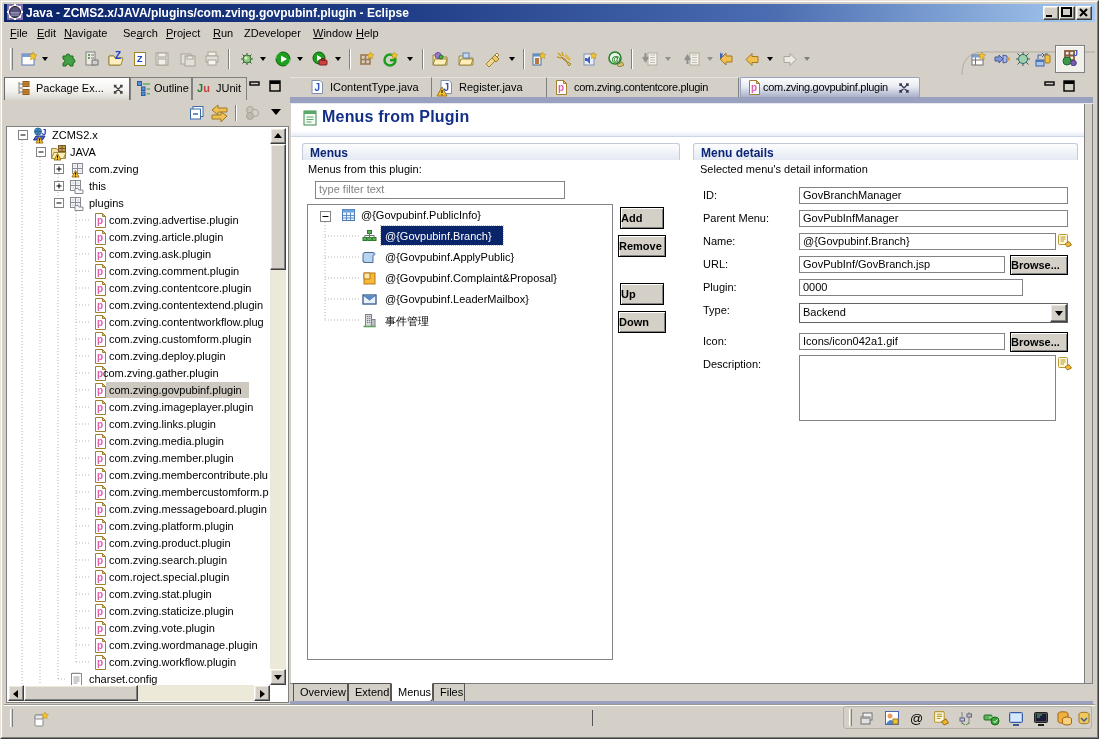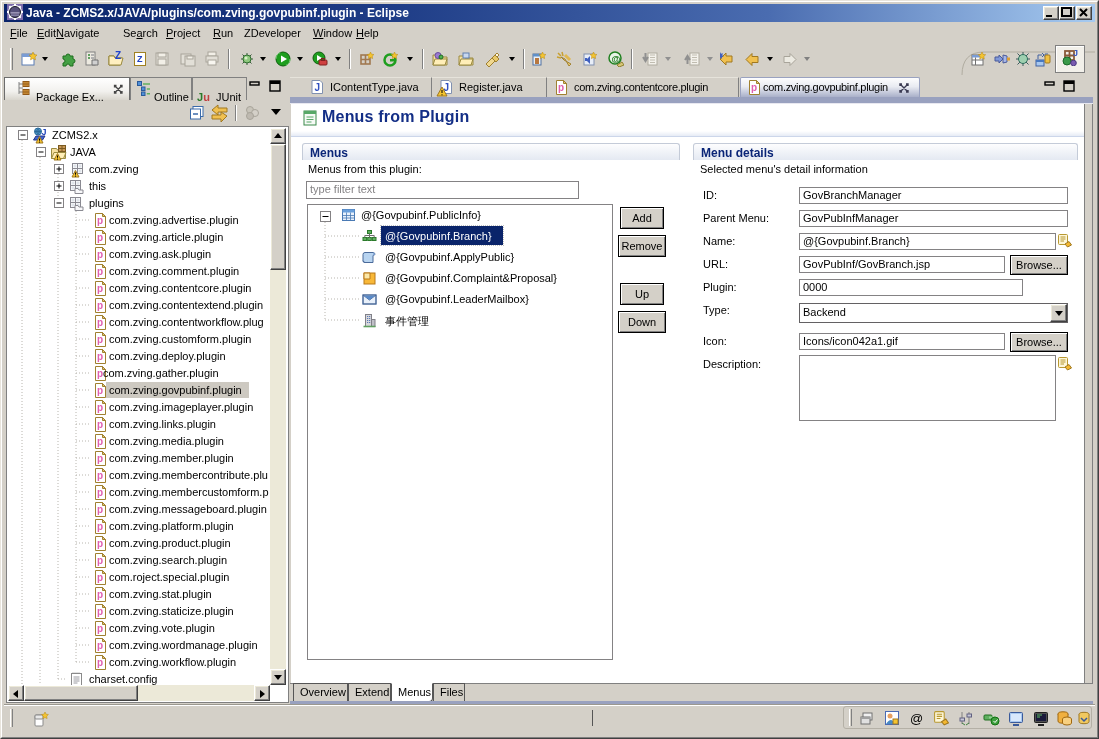--- a/index.html
+++ b/index.html
@@ -28,31 +28,31 @@
 
 #toolbar { left:4px; top:44px; width:1091px; height:31px; }
 .tsep { position:absolute; top:5px; width:2px; height:20px; border-left:1px solid #808080; border-right:1px solid #fff; }
 .grip { position:absolute; top:4px; width:3px; height:22px; border-left:1px solid #fff; border-right:1px solid #808080; }
 .ticon { position:absolute; width:16px; height:16px; top:7px; }
 .tdrop { position:absolute; top:13px; width:0; height:0; border-left:3px solid transparent; border-right:3px solid transparent; border-top:4px solid #000; }
 
 #lpanel { left:4px; top:77px; width:285px; height:627px; }
 .vtab { position:absolute; top:0; height:23px; border:1px solid #808080; border-bottom:none; background:#d4d0c8; }
 .vtab.sel { background:linear-gradient(to bottom,#ffffff 0%,#f2f1ee 60%,#d8d5cd 100%); border-color:#6c6c6c; }
-.vtabtext { position:absolute; top:14px; color:#000; }
+.vtabtext { position:absolute; top:5px; color:#000; }
 #treebox { left:2px; top:49px; width:283px; height:577px; background:#fff; border:1px solid #808080; }
 
 .sbtn { position:absolute; background:#d4d0c8; border-top:1px solid #fff; border-left:1px solid #fff; border-right:1px solid #404040; border-bottom:1px solid #404040; box-shadow:inset -1px -1px 0 #808080, inset 1px 1px 0 #ece9d8; text-align:center; }
 .sbar-v { position:absolute; background:#ece9d8; }
 .thumb { position:absolute; background:#d4d0c8; border-top:1px solid #fff; border-left:1px solid #fff; border-right:1px solid #404040; border-bottom:1px solid #404040; box-shadow:inset -1px -1px 0 #808080, inset 1px 1px 0 #ece9d8; }
 .secbox { position:absolute; height:17px; border:1px solid #c4cbd8; border-bottom:none; border-radius:3px 3px 0 0; background:linear-gradient(to bottom,#fdfdfe 0%,#e4e9f2 100%); }
 .sectitle { position:absolute; font-weight:bold; color:#0a2577; }
 .flabel { position:absolute; color:#000; }
 .finput { position:absolute; height:17px; background:#fff; border:1px solid #848284; line-height:15px; padding-left:3px; white-space:nowrap; }
-.fbtn { position:absolute; background:#d4d0c8; border:1px solid #000; box-shadow:inset 1px 1px 0 #fff, inset -1px -1px 0 #808080; text-align:center; color:#000; }
+.fbtn { position:absolute; background:#d4d0c8; border:1px solid #000; box-shadow:inset 1px 1px 0 #fff, inset -1px -1px 0 #808080; color:#000;font-weight:bold; }
 
 #mtree { left:17px; top:100px; width:306px; height:456px; background:#fff; border:1px solid #848284; }
 
 .btab { position:absolute; top:683px; height:19px; background:#d4d0c8; border:1px solid #565656; }
 .btab span { position:absolute; top:2px; left:6px; white-space:nowrap; }
 .btab.sel { background:#fff; border-top:1px solid #fff; }
 </style>
 </head>
 <body>
 <svg width="0" height="0" style="position:absolute">
@@ -181,21 +181,21 @@
 <div class="abs capbtn" style="left:1059px"><svg width="14" height="12">
       <rect x="2" y="1" width="9" height="8" fill="none" stroke="#000" stroke-width="2"></rect>
     </svg></div>
 <div class="abs capbtn" style="left:1076px"><svg width="14" height="12">
       <path d="M3 2 L10 9 M10 2 L3 9" stroke="#000" stroke-width="2"></path>
     </svg></div>
 
 <div class="abs" id="menubar">
 <span class="menuitem" style="left:6px"><u>F</u>ile</span>
 <span class="menuitem" style="left:33px"><u>E</u>dit</span>
-<span class="menuitem" style="left:52px"><u>N</u>avigate</span>
+<span class="menuitem" style="left:60px"><u>N</u>avigate</span>
 <span class="menuitem" style="left:119px">Se<u>a</u>rch</span>
 <span class="menuitem" style="left:162px"><u>P</u>roject</span>
 <span class="menuitem" style="left:209px"><u>R</u>un</span>
 <span class="menuitem" style="left:240px">ZDeveloper</span>
 <span class="menuitem" style="left:309px"><u>W</u>indow</span>
 <span class="menuitem" style="left:352px"><u>H</u>elp</span>
 </div>
 
 <div class="abs" id="toolbar">
 <div class="grip" style="left:6px"></div>
@@ -762,21 +762,21 @@
 <svg class="abs" style="left:303px;top:110px" width="15" height="16">
     <rect x="1" y="1" width="12" height="14" fill="#f6faf6" stroke="#3a8a4a"></rect>
     <rect x="1" y="1" width="12" height="3" fill="#58a868"></rect>
     <path d="M3.5 7 h7 M3.5 9.5 h7 M3.5 12 h5" stroke="#58a868" stroke-width="1.2"></path>
   </svg>
 <div class="abs" style="left:322px;top:108px;font-size:16px;font-weight:bold;color:#132e86;letter-spacing:0.2px">Menus from Plugin</div>
 
 <div class="secbox" style="left:302px;top:143px;width:378px"></div>
 <div class="sectitle" style="left:310px;top:146px;font-size:12px">Menus</div>
 <div class="flabel" style="left:308px;top:163px">Menus from this plugin:</div>
-<div class="finput" style="left:306px;top:181px;width:273px;height:18px;color:#848284">type filter text</div>
+<div class="finput" style="left:315px;top:181px;width:250px;height:18px;color:#848284">type filter text</div>
 <div class="abs" id="mtree" style="left:307px;top:204px;width:306px;height:456px;background:#fff;border:1px solid #848284"></div>
 <svg class="abs" style="left:307px;top:204px" width="306" height="140">
 <line x1="18" y1="18" x2="18" y2="116" stroke="#b8b5ae" stroke-dasharray="1 2"></line>
 <line x1="18" y1="32" x2="52" y2="32" stroke="#b8b5ae" stroke-dasharray="1 2"></line>
 <line x1="18" y1="53" x2="52" y2="53" stroke="#b8b5ae" stroke-dasharray="1 2"></line>
 <line x1="18" y1="74" x2="52" y2="74" stroke="#b8b5ae" stroke-dasharray="1 2"></line>
 <line x1="18" y1="95" x2="52" y2="95" stroke="#b8b5ae" stroke-dasharray="1 2"></line>
 <line x1="18" y1="116" x2="52" y2="116" stroke="#b8b5ae" stroke-dasharray="1 2"></line>
 </svg>
 <svg class="abs" style="left:319px;top:210px" width="13" height="13">

